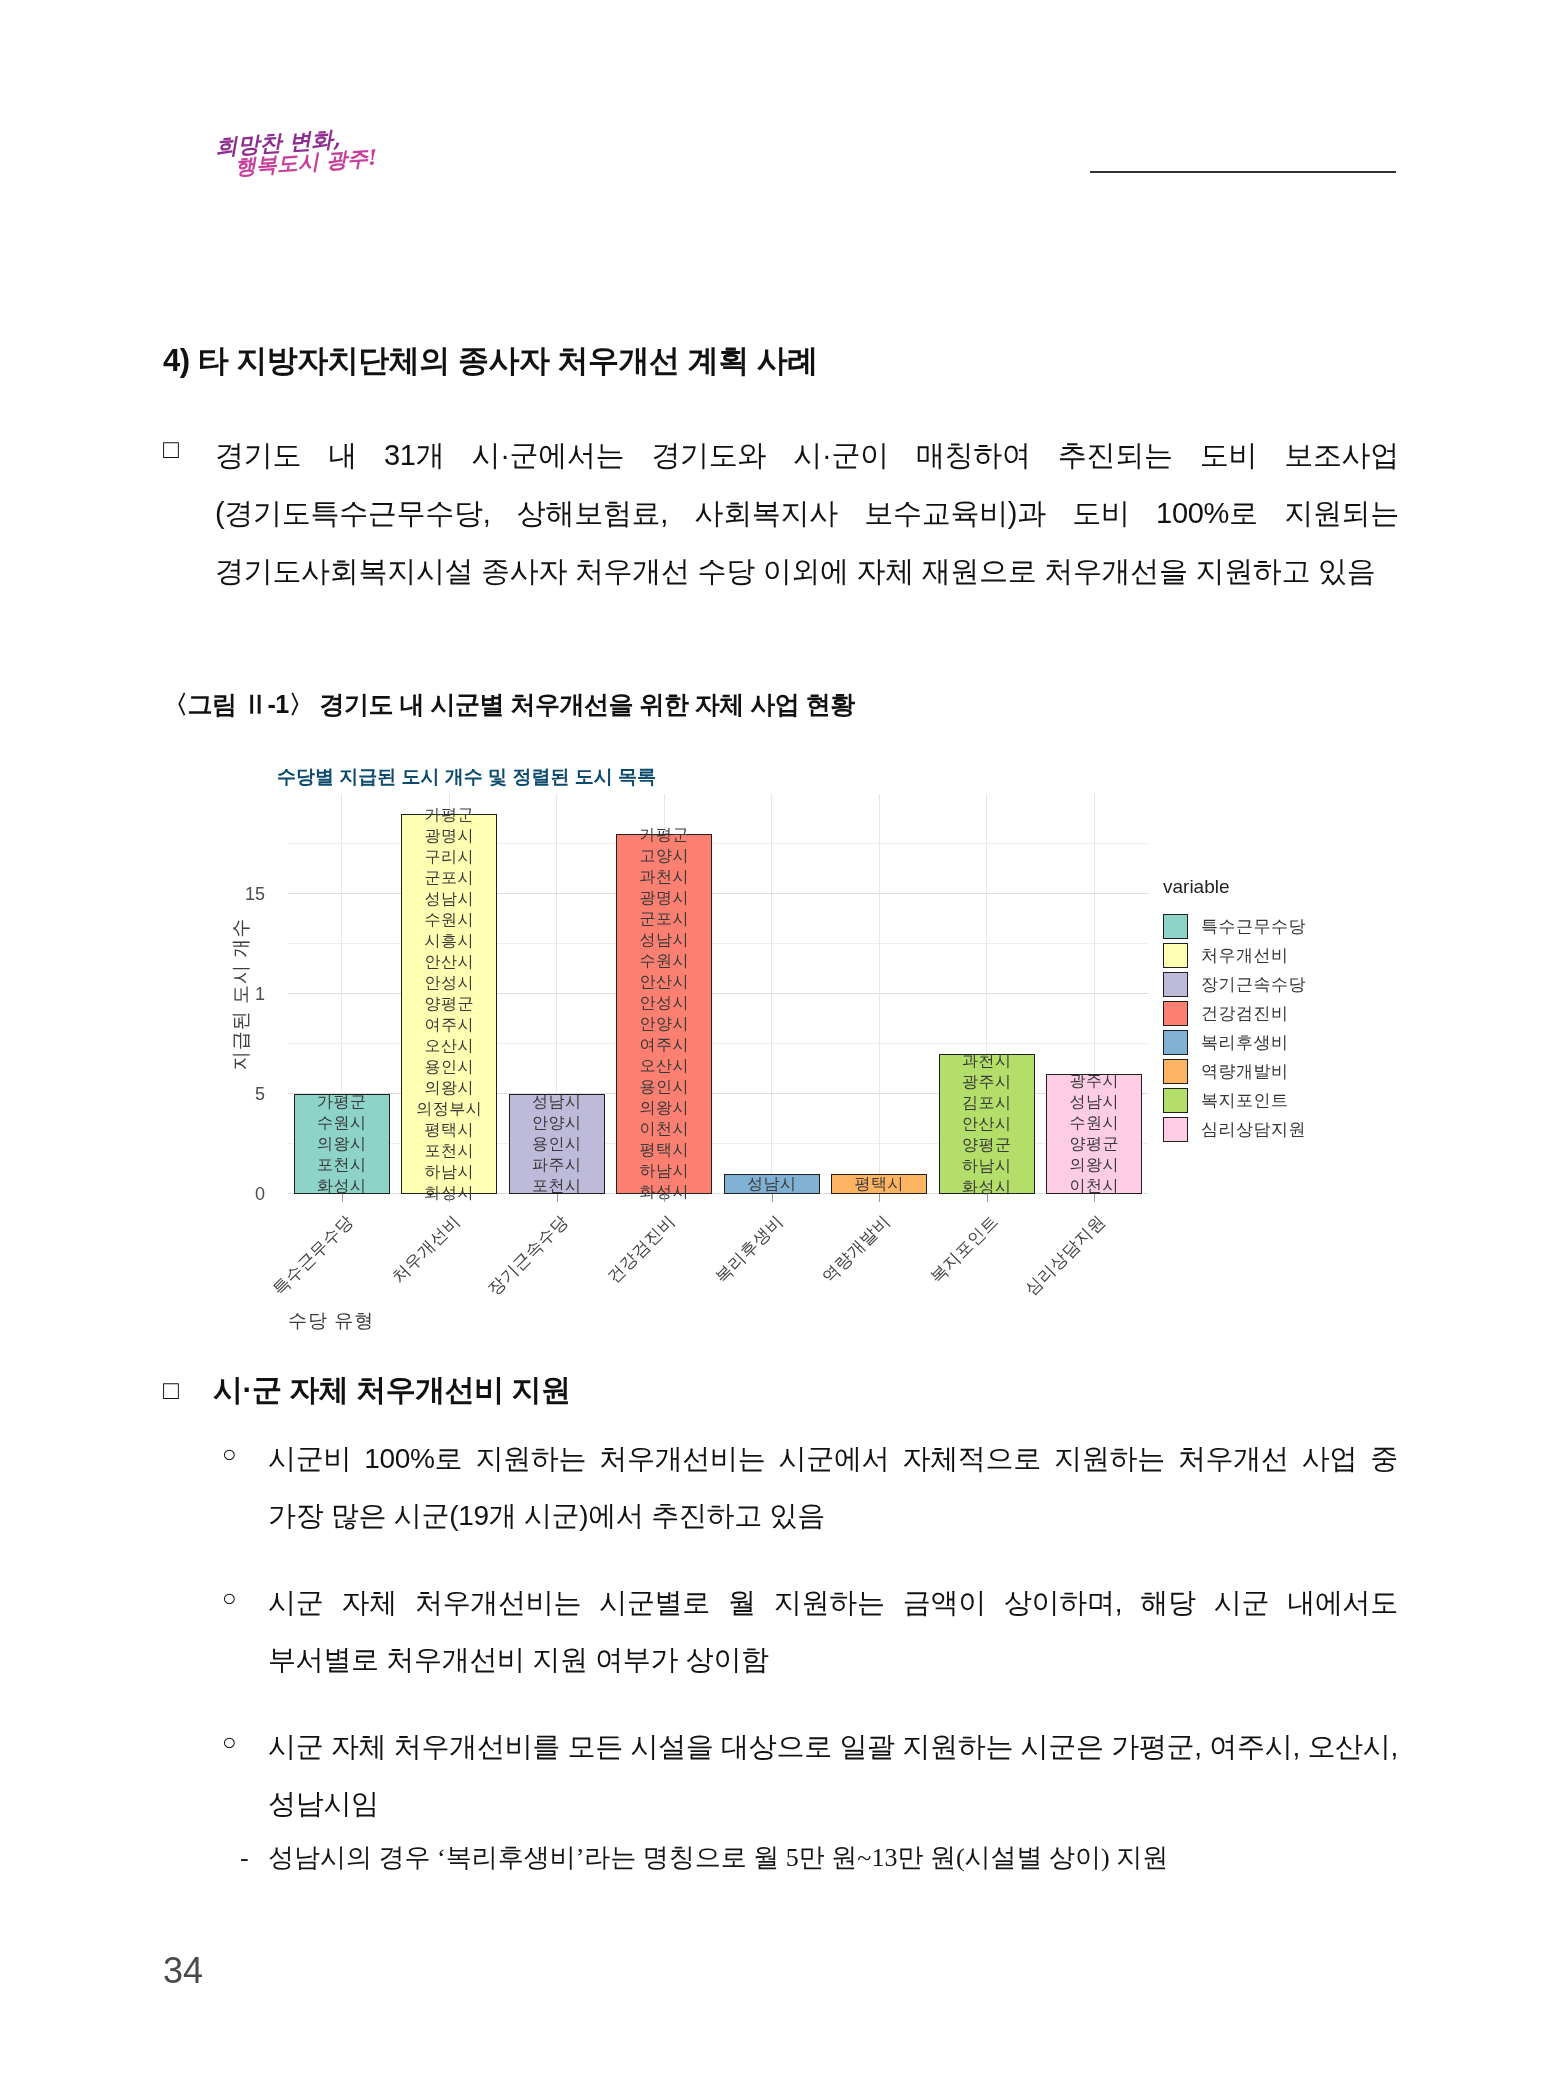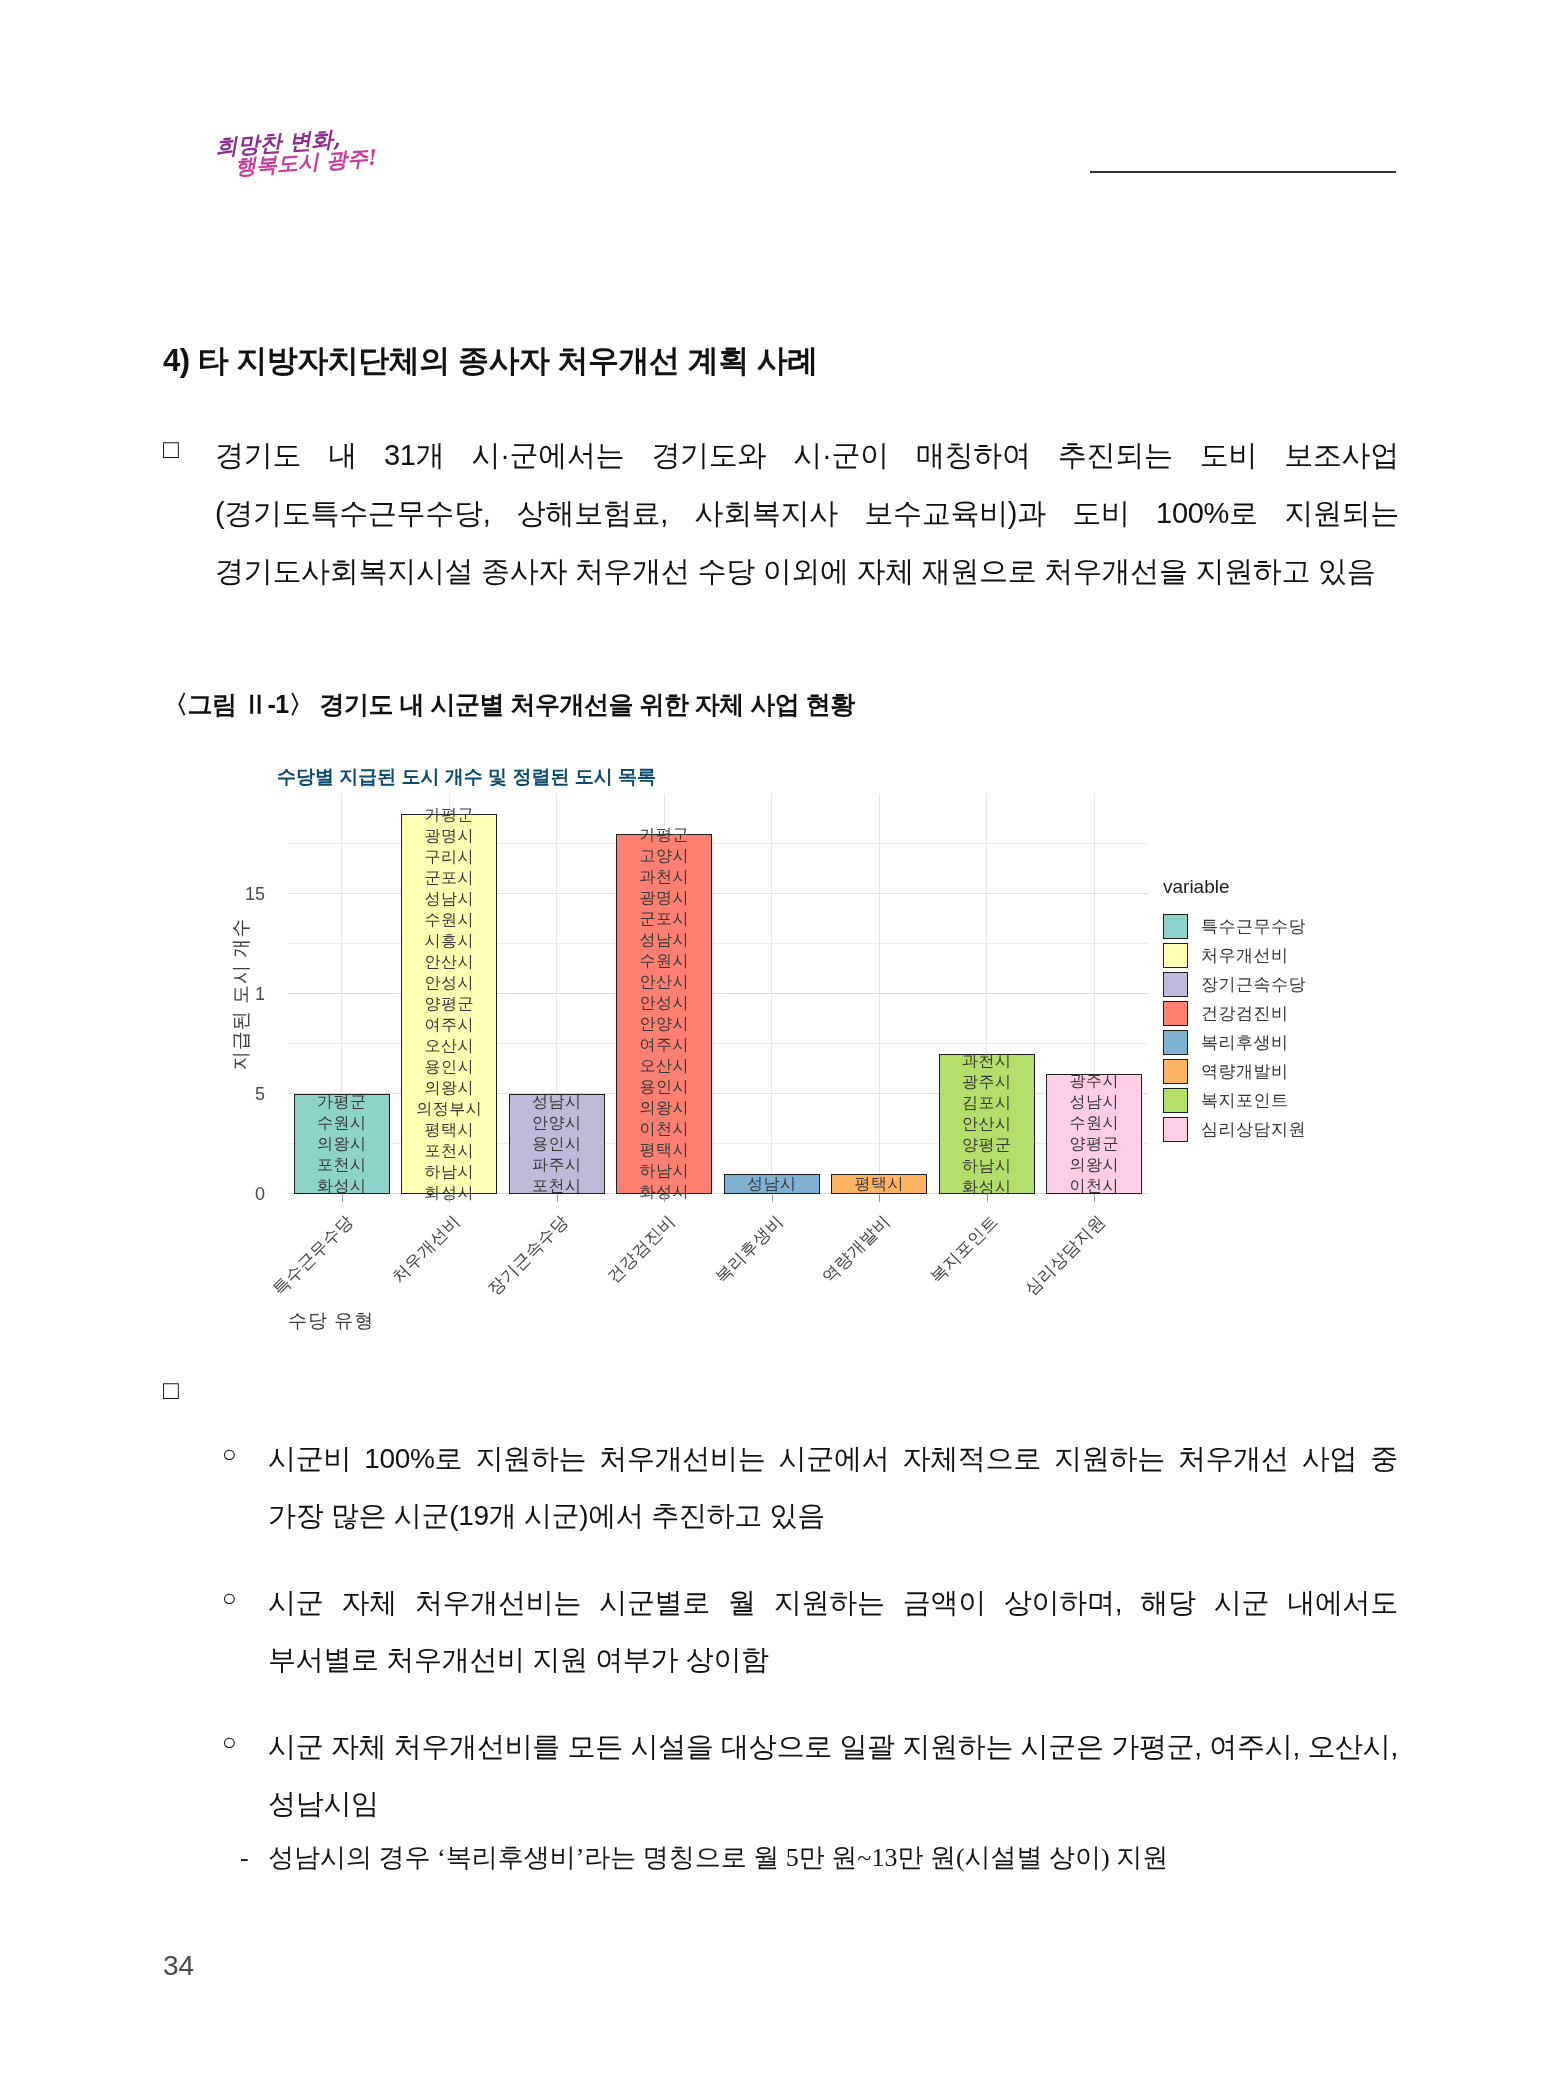--- a/index.html
+++ b/index.html
@@ -51,21 +51,21 @@
   .heading2{position:absolute; left:163px; top:1370px; display:flex; font-weight:bold;}
   .heading2 .marker-sq{flex:0 0 50px; padding-top:5px; font-weight:normal;}
   .heading2 .htext{font-size:30px; letter-spacing:-0.5px;}
   .bullets{position:absolute; left:222px; top:1430px; width:1176px;}
   .bullet{display:flex; margin-bottom:30px;}
   .marker-ci{flex:0 0 46px; font-size:24px; padding-top:10px; color:#111;}
   .bullet .btext{flex:1; font-size:28px; line-height:57px; text-align:justify; word-break:keep-all; letter-spacing:-0.3px;}
   .sub-bullet{position:absolute; left:240px; top:1838px; width:1160px; display:flex;
               font-family:"Liberation Serif", serif; font-size:26px; line-height:40px; color:#151515;}
   .marker-dash{flex:0 0 28px;}
-  .page-number{position:absolute; left:163px; top:1950px; font-size:28px; color:#4a4a4a;}
+  .page-number{position:absolute; left:163px; top:1950px; font-size:36px; color:#4a4a4a;}
 </style>
 </head>
 <body>
 
 <div class="page">
 
   <div class="logo">
     <div class="logo-l1">희망찬 변화,</div>
     <div class="logo-l2">행복도시 광주!</div>
   </div>
@@ -250,20 +250,21 @@
       <div class="xtick" style="left: 894.25px; top: 442px;"></div>
       <div class="xtick-label" style="left: 734.25px; top: 458px;">심리상담지원</div>
       <div class="ytick-label" style="left: 5px; top: 431px;">0</div>
       <div class="ytick-label" style="left: 5px; top: 331px;">5</div>
       <div class="ytick-label" style="left: 5px; top: 231px;">1</div>
       <div class="ytick-label" style="left: 5px; top: 131px;">15</div>
     </div>
 
   <div class="heading2">
     <span class="marker-sq">□</span>
+    <span class="htext">시·군 자체 처우개선비 지원</span>
   </div>
 
   <div class="bullets">
       <div class="bullet">
         <div class="marker-ci">○</div>
         <div class="btext">시군비 100%로 지원하는 처우개선비는 시군에서 자체적으로 지원하는 처우개선 사업 중 가장 많은 시군(19개 시군)에서 추진하고 있음</div>
       </div>
       <div class="bullet">
         <div class="marker-ci">○</div>
         <div class="btext">시군 자체 처우개선비는 시군별로 월 지원하는 금액이 상이하며, 해당 시군 내에서도 부서별로 처우개선비 지원 여부가 상이함</div>

